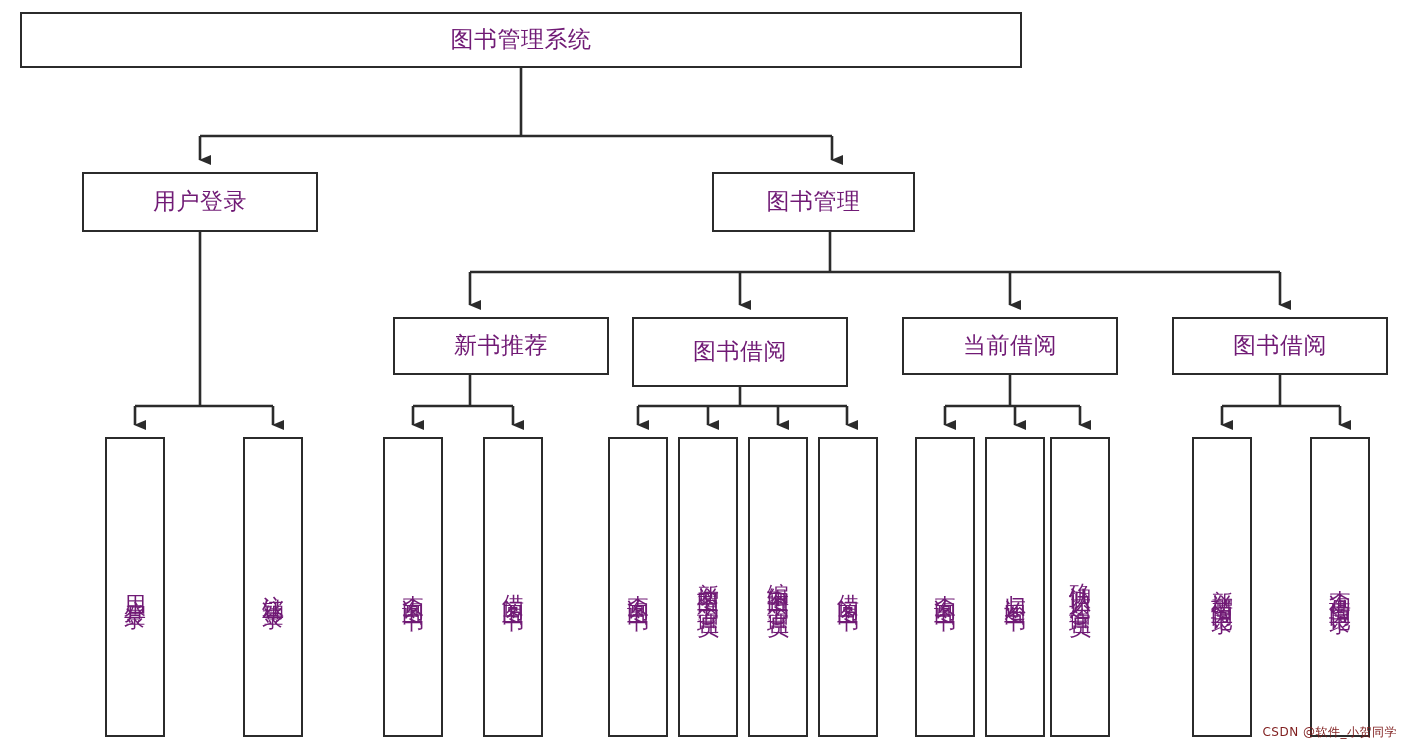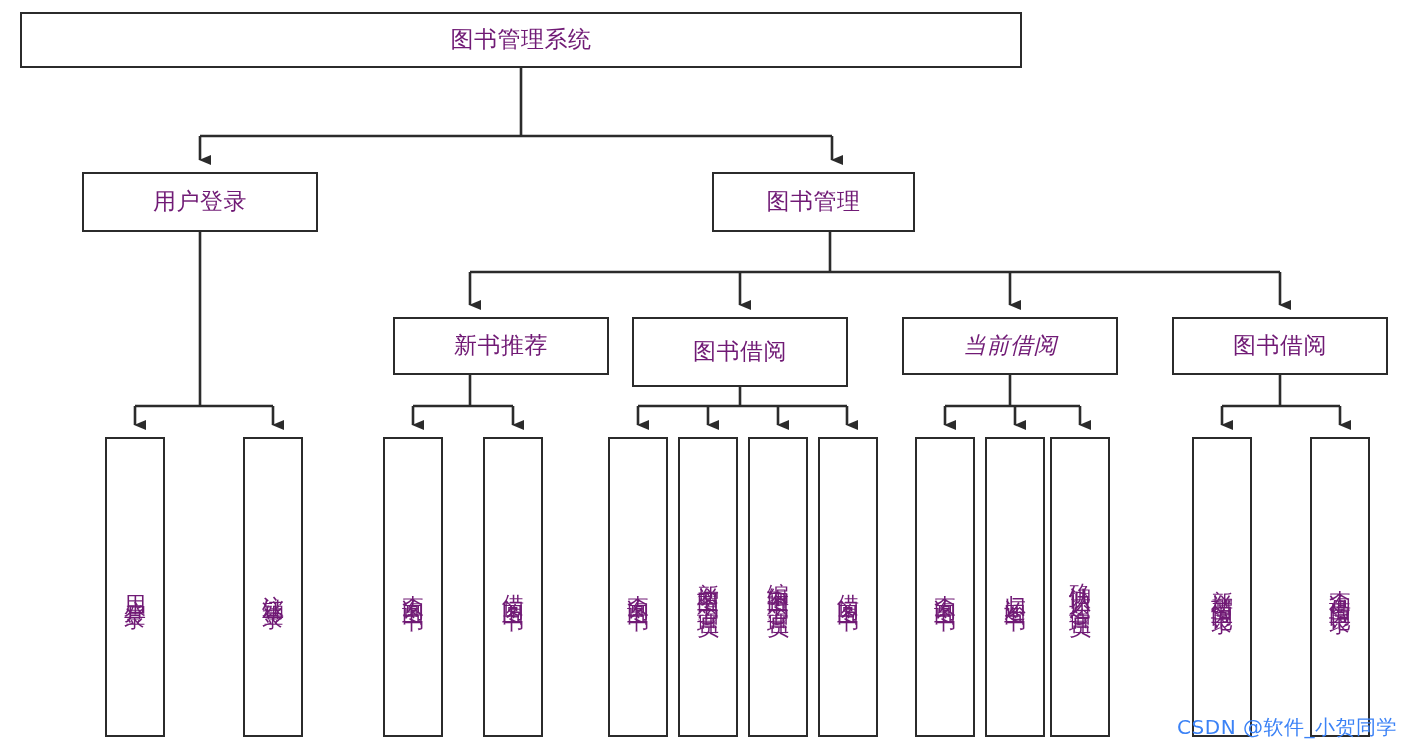--- a/index.html
+++ b/index.html
@@ -53,22 +53,22 @@
     text-orientation: upright;
     font-size: 22px;
     letter-spacing: 5px;
     line-height: 1;
     text-align: center;
   }
   #watermark {
     position: absolute;
     right: 8px;
     bottom: 6px;
-    font-size: 20px;
-    color: #3b82f6;
+    font-size: 12px;
+    color: #7f1d1d;
     letter-spacing: 0.5px;
     white-space: pre;
     user-select: none;
   }
 </style>
 </head>
 <body>
 
 <div id="canvas">
 
@@ -132,21 +132,21 @@
   <div class="node horiz" style="left:712px; top:172px; width:203px; height:60px;">
     <span class="node-label">图书管理</span>
   </div>
 
   <div class="node horiz" style="left:362px; top:317px; width:216px; height:58px;margin-left:31px;">
     <span class="node-label">新书推荐</span>
   </div>
   <div class="node horiz" style="left:632px; top:317px; width:216px; height:70px;">
     <span class="node-label">图书借阅</span>
   </div>
-  <div class="node horiz" style="left:902px; top:317px; width:216px; height:58px;font-style:italic;">
+  <div class="node horiz" style="left:902px; top:317px; width:216px; height:58px;">
     <span class="node-label">当前借阅</span>
   </div>
   <div class="node horiz" style="left:1172px; top:317px; width:216px; height:58px;">
     <span class="node-label">图书借阅</span>
   </div>
 
   <div class="node vert" style="left:105px; top:437px; width:60px; height:300px;">
     <span class="node-label">用户登录</span>
   </div>
   <div class="node vert" style="left:243px; top:437px; width:60px; height:300px;">

